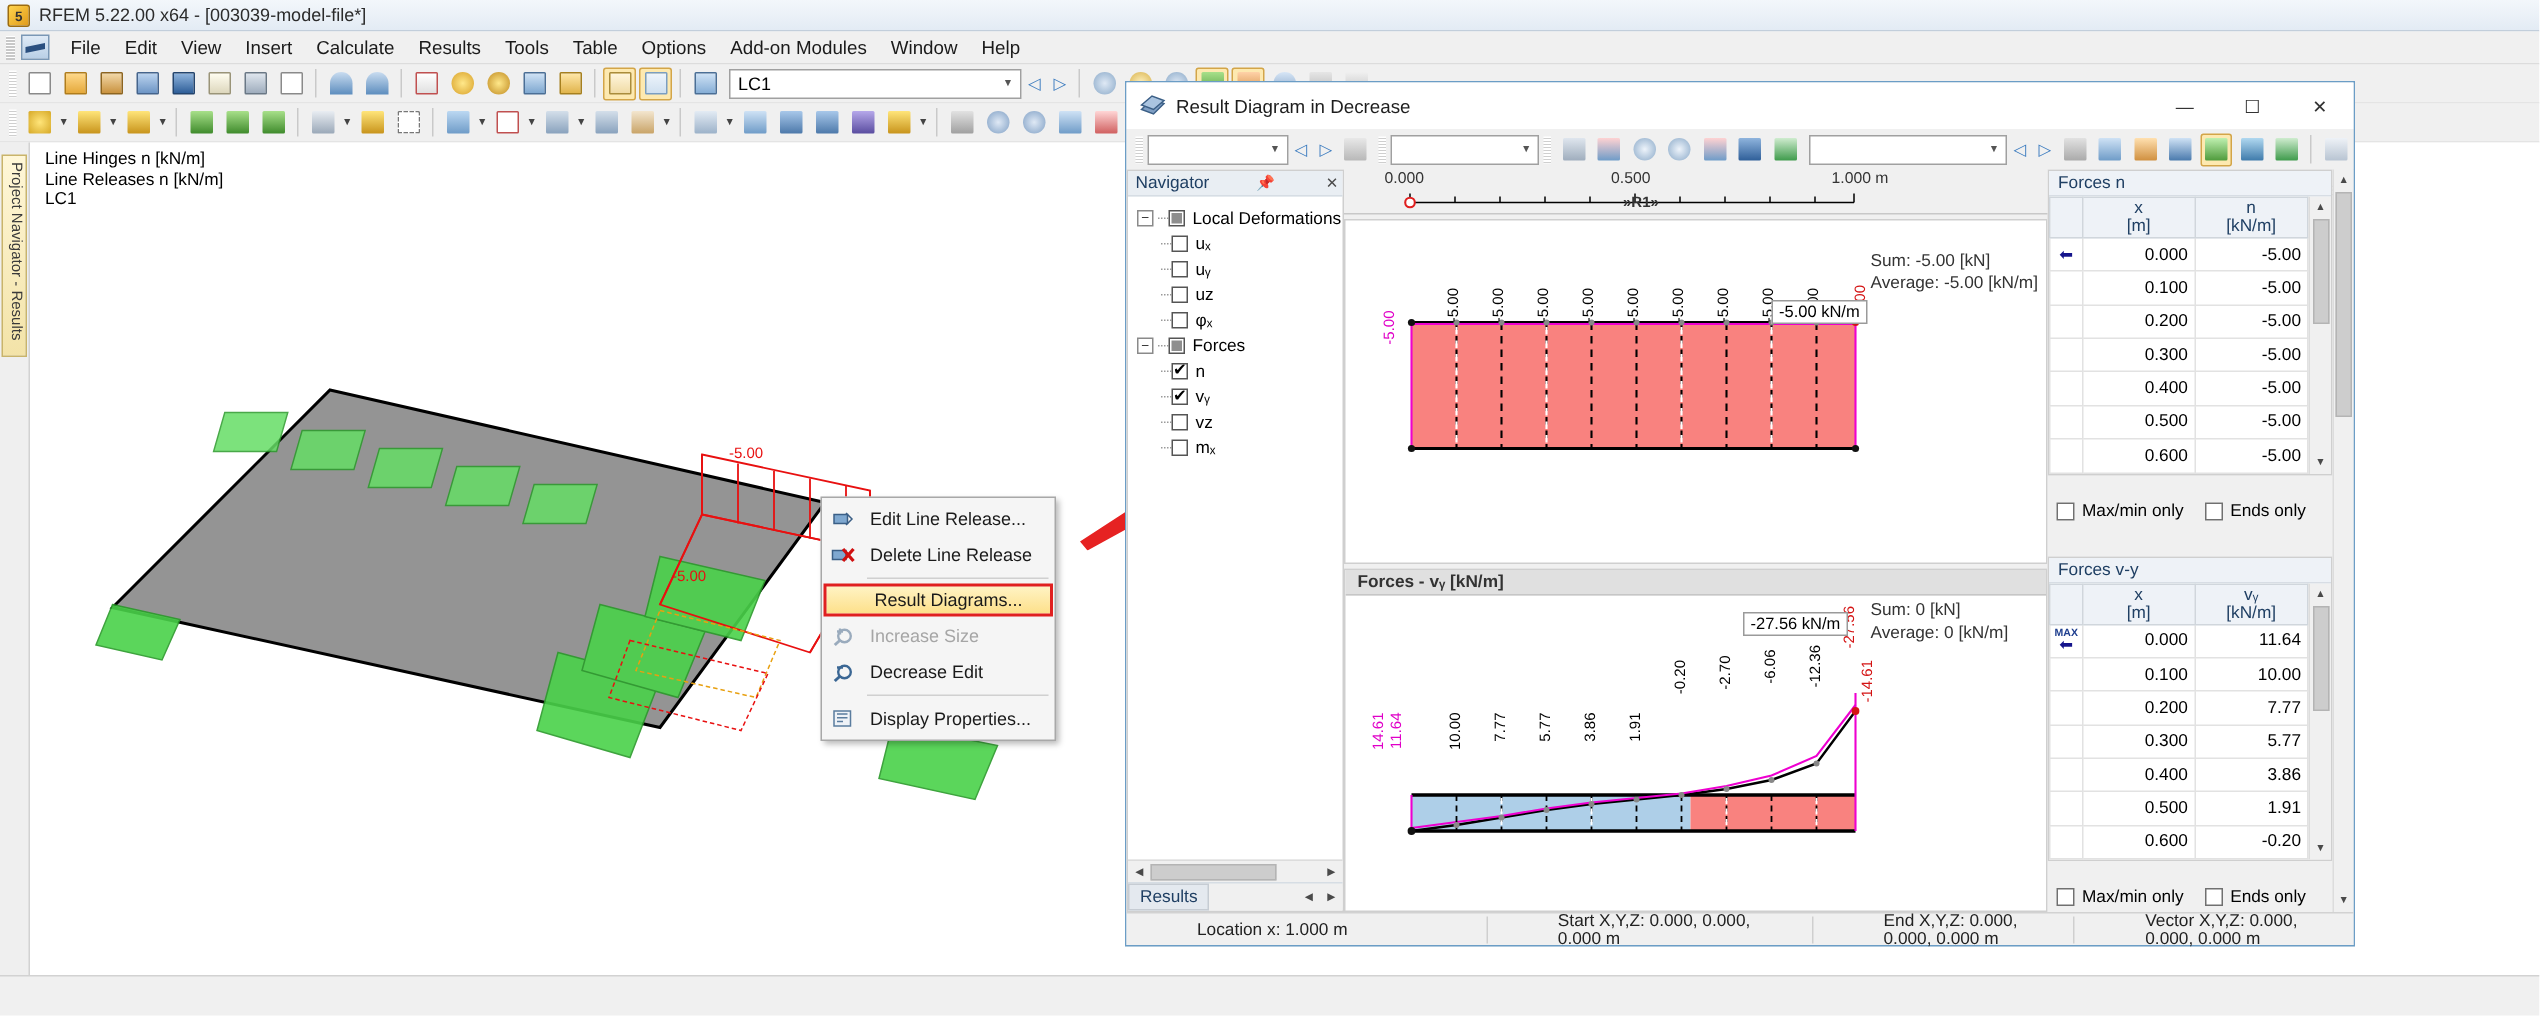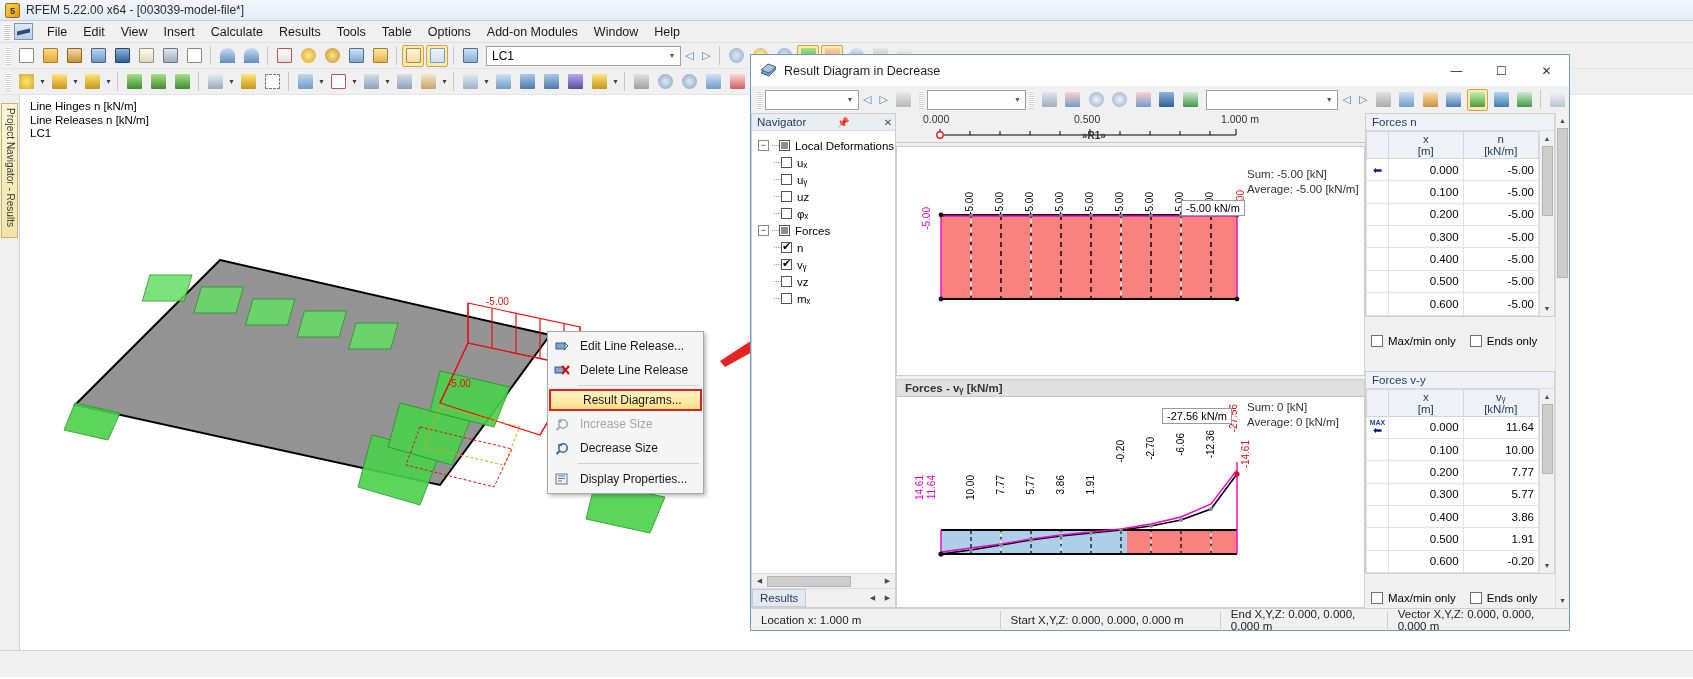--- a/index.html
+++ b/index.html
@@ -175,21 +175,21 @@
   .chkbox { width:12px; height:12px; border:1px solid #707070; background:#fff; margin-right:5px; }
   .vscroll { width:15px; background:#f0f0f0; border-left:1px solid #dcdcdc;
              display:flex; flex-direction:column; align-items:center; }
   .vsbtn { width:14px; height:15px; font-size:7px; display:flex; align-items:center;
            justify-content:center; color:#4a4a4a; }
   .vsthumb { width:11px; background:#cdcdcd; border:1px solid #b4b4b4; }
   #dlg-status {
     position:absolute; left:0; right:0; bottom:0; height:22px; background:#f0f0f0;
     border-top:1px solid #d2d2d2; display:flex; align-items:center; font-size:11.5px; color:#222;
   }
-  .st-cell { padding:0 10px; height:18px; display:flex; align-items:center; border-right:1px solid #cfcfcf; }
+  .st-cell { padding:0 10px; height:18px; display:flex; align-items:center; border-right:1px solid #cfcfcf;margin-left:37px; }
   
   #xrow { position:absolute; right:4px; top:62px; display:flex; align-items:center;
           font-size:11.5px; gap:4px; }
   .numbox { width:54px; height:19px; border:1px solid #a0a0a0; background:#fff;
             font-size:11.5px; text-align:right; padding-right:3px; line-height:17px; }
   .spin { width:13px; height:19px; border:1px solid #a0a0a0; border-left:none; background:#f0f0f0;
           display:flex; flex-direction:column; }
   .spin div { flex:1; font-size:5px; text-align:center; color:#333; line-height:8px; }
   
   #mainstatus { height:27px; background:#f0f0f0; border-top:1px solid #d2d2d2;
@@ -527,21 +527,21 @@
         <span>Increase Size</span>
       </div>
       <div class="ci">
         <span class="ic">
           <svg width="16" height="14">
               <circle cx="9" cy="7" r="4.2" fill="none" stroke="#3b6794" stroke-width="1.6"></circle>
               <line x1="5.8" y1="10" x2="2.5" y2="13" stroke="#3b6794" stroke-width="2"></line>
               <path d="M4 4 h4" stroke="#3b6794" stroke-width="1.6"></path>
             </svg>
         </span>
-        <span>Decrease Size</span>
+        <span>Decrease Edit</span>
       </div>
       <div class="csep"></div>
       <div class="ci">
         <span class="ic">
           <svg width="16" height="14">
               <rect x="2" y="2" width="11" height="10" fill="#eef2f7" stroke="#5a7c9e"></rect>
               <path d="M4 4 h7 M4 6.5 h7 M4 9 h4" stroke="#5a7c9e"></path>
             </svg>
         </span>
         <span>Display Properties...</span>

